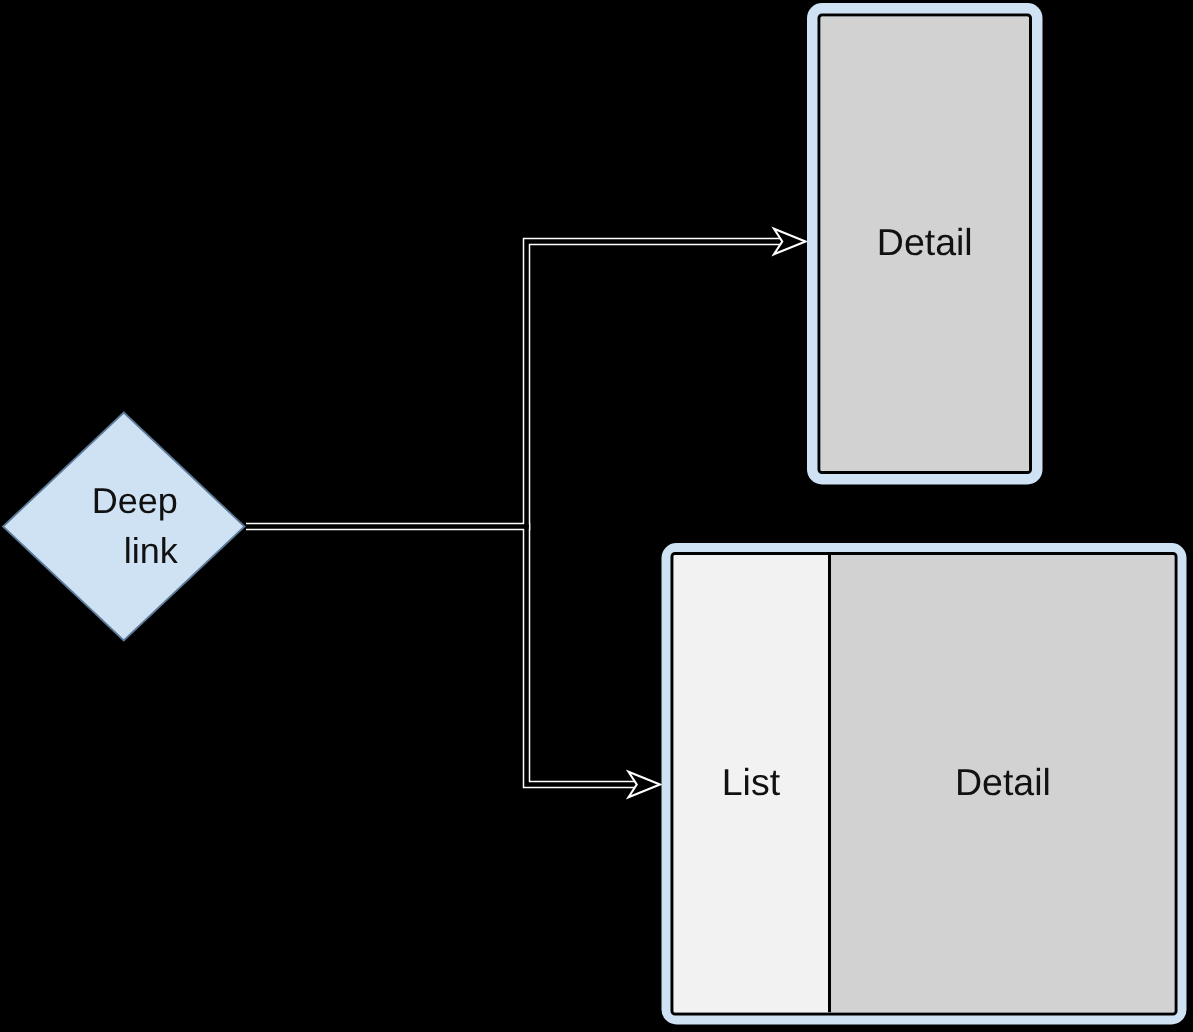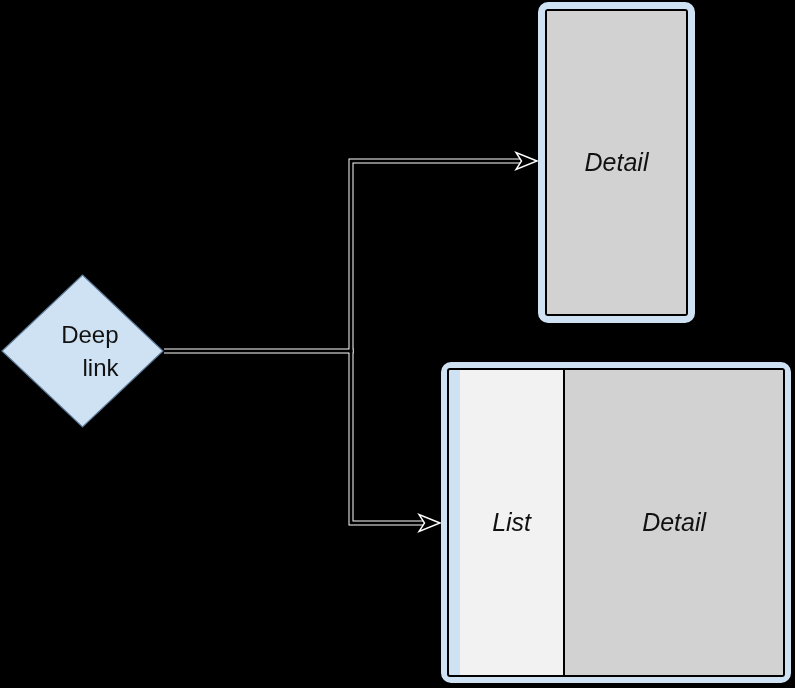--- a/index.html
+++ b/index.html
@@ -89,32 +89,30 @@
     border-radius: 3px;
     overflow: hidden;
     display: flex;
   }
   .pane {
     display: flex;
     align-items: center;
     justify-content: center;
     color: var(--text, #111111);
     font-size: 25px;
-    font-style: italic;
   }
   .pane-detail-solo {
     flex: 1;
     background: var(--pane-gray, #d2d2d2);
   }
   .pane-list {
     width: 31.5%;
     background: var(--pane-light, #f2f2f2);
     border-right: 2px solid var(--ink, #000000);
     box-sizing: border-box;
-    margin-left: 11px;
   }
   .pane-detail-wide {
     flex: 1;
     background: var(--pane-gray, #d2d2d2);
   }
 </style>
 </head>
 <body>
 
 <div class="stage">

